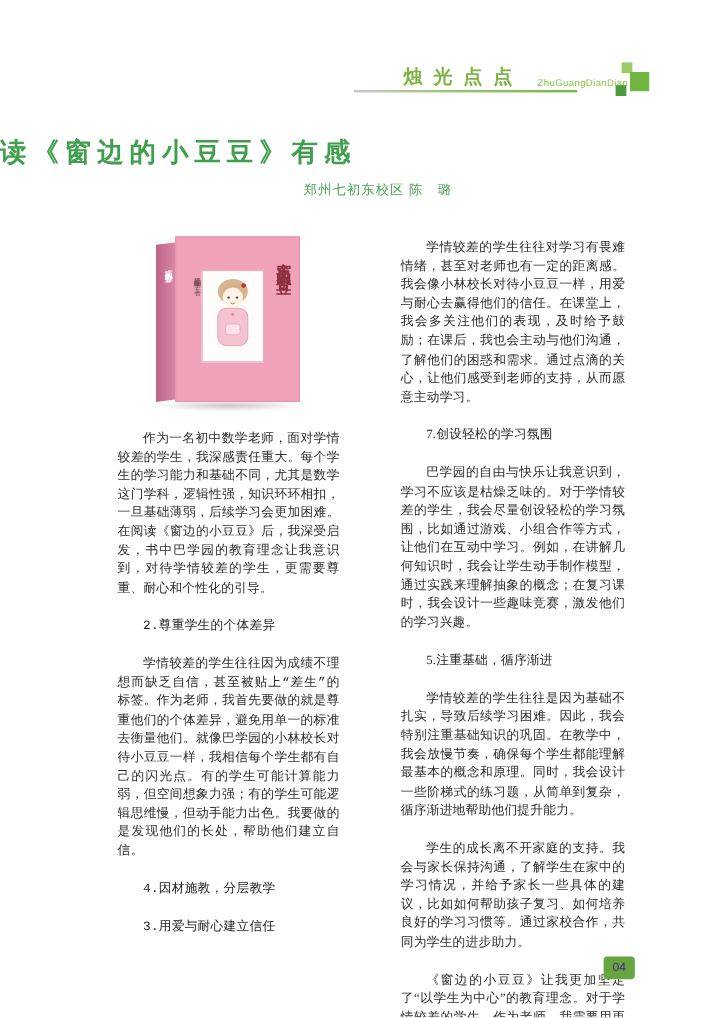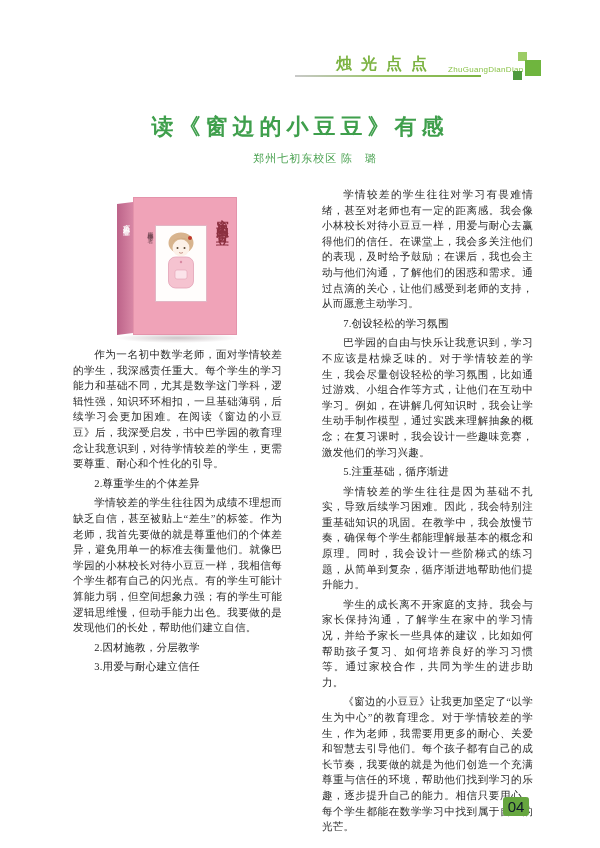--- a/index.html
+++ b/index.html
@@ -22,34 +22,34 @@
     font-size:8px; font-family:"Liberation Sans", sans-serif; letter-spacing:0.3px;
   }
   .logo-squares { position:absolute; top:52px; left:510px; width:32px; height:36px; }
   .sq { position:absolute; }
   .sq-a { top:0;   left:8px;  width:9px;  height:9px;  background:#9ccc65; }
   .sq-b { top:8px; left:15px; width:16px; height:16px; background:#6fb53e; }
   .sq-c { top:19px;left:3px;  width:9px;  height:9px;  background:#4e9a3c; }
 
   
   .article-title {
-    position:absolute; top:112px; left:0; width:100%; text-align:center;
+    position:absolute; top:112px; left:0; width:100%; 
     color:#3f9f4c; font-size:22px; font-weight:bold; letter-spacing:5px;
   }
   .article-byline {
     position:absolute; top:151px; left:15px; width:100%; text-align:center;
     color:#4aa251; font-size:11px; letter-spacing:1px;
   }
 
   
   .col { position:absolute; top:183px; }
-  .col-left  { left:69px;  width:217px; }
+  .col-left  { left:82px;  width:217px;font-family:Liberation Mono, monospace; }
   .col-right { left:318px; width:219px; }
   .para {
-    margin:4px; font-size:10.6px; line-height:15.6px; color:#2b2b2b;
+    margin:16px; font-size:10.6px; line-height:15.6px; color:#2b2b2b;
     text-align:justify; text-indent:2em; letter-spacing:0.2px;
   }
   .para.heading { color:#1f1f1f; }
 
   
   .book { position:relative; width:130px; height:150px; margin:10px auto 2px; }
   .book-shadow {
     position:absolute; left:2px; bottom:0; width:124px; height:10px;
     background:radial-gradient(ellipse at center, rgba(60,30,40,0.25), rgba(0,0,0,0) 70%);
   }
@@ -75,22 +75,22 @@
     font-size:6px; color:#6e4450; letter-spacing:1px;
   }
   .cover-panel {
     position:absolute; left:21px; top:27px; width:52px; height:77px;
     background:#fffdfc; border:1px solid #e3b6c5; box-sizing:border-box;
   }
 
   
   .page-number-badge {
     position:absolute; left:503px; top:797px; width:26px; height:19px;
-    background:#66a63f; color:#0f172a; border-radius:3px;
-    font-family:"Liberation Sans", sans-serif; font-size:15px;
+    background:#66a63f; color:#4c1d95; border-radius:3px;
+    font-family:"Liberation Sans", sans-serif; font-size:10px;
     text-align:center; line-height:19px;
   }
 </style>
 </head>
 <body>
 
 <div class="page">
 
   <div class="header-rule"></div>
   <div class="brand-cn">烛光点点</div>
@@ -125,21 +125,21 @@
             <rect x="19" y="44" width="12" height="9" rx="2" fill="#fbe3ea" stroke="#e2a2b6" stroke-width="0.6"></rect>
             <circle cx="25" cy="36" r="1.2" fill="#d98aa2"></circle>
           </svg>
         </div>
       </div>
     </div>
 
   <p class="para">作为一名初中数学老师，面对学情较差的学生，我深感责任重大。每个学生的学习能力和基础不同，尤其是数学这门学科，逻辑性强，知识环环相扣，一旦基础薄弱，后续学习会更加困难。在阅读《窗边的小豆豆》后，我深受启发，书中巴学园的教育理念让我意识到，对待学情较差的学生，更需要尊重、耐心和个性化的引导。</p>
       <p class="para heading">2.尊重学生的个体差异</p>
       <p class="para">学情较差的学生往往因为成绩不理想而缺乏自信，甚至被贴上“差生”的标签。作为老师，我首先要做的就是尊重他们的个体差异，避免用单一的标准去衡量他们。就像巴学园的小林校长对待小豆豆一样，我相信每个学生都有自己的闪光点。有的学生可能计算能力弱，但空间想象力强；有的学生可能逻辑思维慢，但动手能力出色。我要做的是发现他们的长处，帮助他们建立自信。</p>
-      <p class="para heading">2.因材施教，分层教学</p>
+      <p class="para heading">4.因材施教，分层教学</p>
       <p class="para heading">3.用爱与耐心建立信任</p>
     </div>
 
   <div class="col col-right">
       <p class="para">学情较差的学生往往对学习有畏难情绪，甚至对老师也有一定的距离感。我会像小林校长对待小豆豆一样，用爱与耐心去赢得他们的信任。在课堂上，我会多关注他们的表现，及时给予鼓励；在课后，我也会主动与他们沟通，了解他们的困惑和需求。通过点滴的关心，让他们感受到老师的支持，从而愿意主动学习。</p>
       <p class="para heading">7.创设轻松的学习氛围</p>
       <p class="para">巴学园的自由与快乐让我意识到，学习不应该是枯燥乏味的。对于学情较差的学生，我会尽量创设轻松的学习氛围，比如通过游戏、小组合作等方式，让他们在互动中学习。例如，在讲解几何知识时，我会让学生动手制作模型，通过实践来理解抽象的概念；在复习课时，我会设计一些趣味竞赛，激发他们的学习兴趣。</p>
       <p class="para heading">5.注重基础，循序渐进</p>
       <p class="para">学情较差的学生往往是因为基础不扎实，导致后续学习困难。因此，我会特别注重基础知识的巩固。在教学中，我会放慢节奏，确保每个学生都能理解最基本的概念和原理。同时，我会设计一些阶梯式的练习题，从简单到复杂，循序渐进地帮助他们提升能力。</p>
       <p class="para">学生的成长离不开家庭的支持。我会与家长保持沟通，了解学生在家中的学习情况，并给予家长一些具体的建议，比如如何帮助孩子复习、如何培养良好的学习习惯等。通过家校合作，共同为学生的进步助力。</p>

